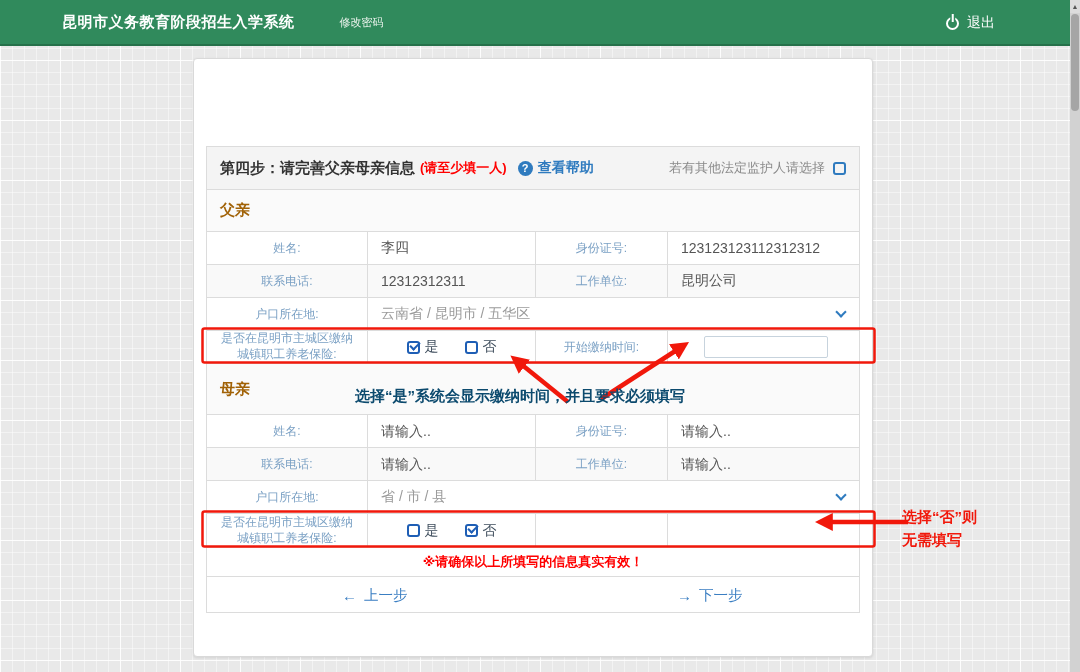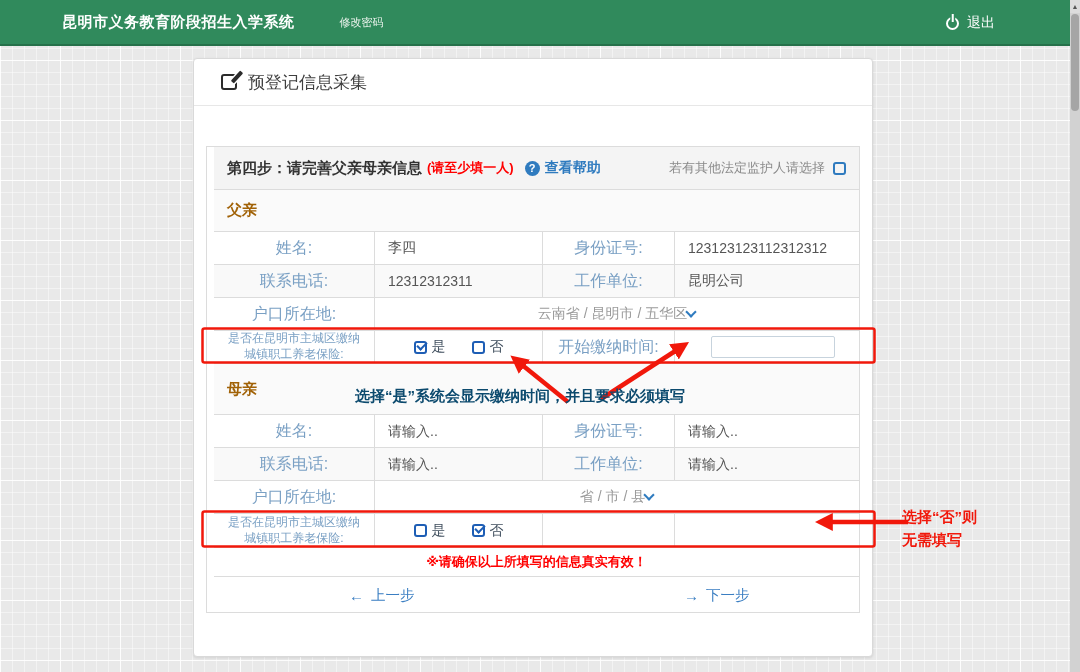--- a/index.html
+++ b/index.html
@@ -32,21 +32,21 @@
   
   .card { position:absolute; left:193px; top:58px; width:680px; height:599px;
     background:#fff; border:1px solid #d9d9d9; border-radius:4px; box-shadow:0 1px 3px rgba(0,0,0,.1); }
   .card-title { height:47px; border-bottom:1px solid #e7e7e7; display:flex; align-items:center; padding-left:27px; gap:11px; }
   .edit-ic { width:16px; height:16px; border:2.5px solid #2c2c2c; border-radius:3px; position:relative; display:inline-block; }
   .edit-ic::after { content:''; position:absolute; right:-4px; top:-6px; width:4px; height:14px;
     background:#2c2c2c; transform:rotate(42deg); border-radius:1px; box-shadow:0 0 0 1.5px #fff; }
   .card-title .title-text { font-size:17px; color:#3f3f3f; }
   
   .form-table { position:absolute; left:12px; top:87px; width:654px; height:467px;
-    border:1px solid #dcdcdc; background:#fff;padding-left:7px; }
+    border:1px solid #dcdcdc; background:#fff; }
   .row { display:flex; align-items:stretch; border-bottom:1px solid #dcdcdc; }
   .row:last-child { border-bottom:none; }
   .step-row { height:43px; background:#f4f4f4; align-items:center; padding:0 13px; gap:5px; }
   .step-title { font-size:15px; font-weight:bold; color:#333; }
   .step-sub { font-size:13px; font-weight:bold; color:#ff0000; }
   .q-ic { width:15px; height:15px; border-radius:50%; background:#2f7bbf; color:#fff; font-size:11px; font-weight:bold;
     display:flex; align-items:center; justify-content:center; margin-left:6px; cursor:pointer; }
   .help-link { font-size:14px; font-weight:bold; color:#2f7bbf; text-decoration:none; cursor:pointer; }
   .guardian { margin-left:auto; font-size:13px; color:#8a8a8a; }
   .cb { width:13px; height:13px; border:2.5px solid #1e5eb5; border-radius:3px; display:inline-block; position:relative; cursor:pointer; flex:none; }
@@ -56,27 +56,27 @@
   .section-row { height:42px; background:#fafafa; align-items:center; padding-left:13px; }
   .section-row.tall { height:51px; }
   .section-name { font-size:15px; font-weight:bold; color:#a16207; }
   .data-row { height:33px; }
   .row-alt { background:#f9f9f9; }
   .cell { display:flex; align-items:center; }
   .c1 { width:160px; justify-content:center; }
   .c2 { width:168px; border-left:1px solid #dcdcdc; padding-left:13px; }
   .c3 { width:132px; border-left:1px solid #dcdcdc; justify-content:center; }
   .c4 { flex:1; border-left:1px solid #dcdcdc; padding-left:13px; }
-  .lbl { font-size:16px; color:#7aa0c4; }
+  .lbl { font-size:12px; color:#7aa0c4; }
   .val { font-size:14px; color:#555; }
   .cell-input { border:none; outline:none; background:transparent; font-size:14px; color:#555; width:95%;
     font-family:"Liberation Sans","DejaVu Sans",sans-serif; }
   .cell-input::placeholder { color:#555; opacity:1; }
   .res-val { flex:1; border-left:1px solid #dcdcdc; display:flex; align-items:center;
-    justify-content:center; padding:0 14px 0 13px; font-size:14px; color:#9a9a9a; }
+    justify-content:space-between; padding:0 14px 0 13px; font-size:14px; color:#9a9a9a; }
   .chev { width:8px; height:8px; border-right:2.5px solid #2f7bbf; border-bottom:2.5px solid #2f7bbf;
     transform:rotate(45deg); margin-top:-4px; cursor:pointer; }
   .ins-row { height:33px; }
   .ins-row.m { height:34px; }
   .ins-lbl { flex-direction:column; justify-content:center; font-size:12px; color:#7aa0c4; line-height:1.3; }
   .opts { width:168px; border-left:1px solid #dcdcdc; display:flex; align-items:center; justify-content:center; gap:26px; }
   .opt { display:flex; align-items:center; gap:5px; font-size:14px; color:#3e4d5c; cursor:pointer; }
   .pay-input { margin-left:36px; width:124px; height:22px; border:1px solid #c7d3dd; border-radius:2px;
     outline:none; font-size:13px; padding:0 6px; }
   .notice-row { height:29px; align-items:center; justify-content:center; }
@@ -99,24 +99,20 @@
 <div class="navbar">
   <div class="brand">昆明市义务教育阶段招生入学系统</div>
   <a class="nav-link">修改密码</a>
   <div class="nav-right">
     <span class="power"></span>
     <span>退出</span>
   </div>
 </div>
 
 <div class="card">
-  <div class="card-title">
-    <span class="edit-ic"></span>
-    <span class="title-text">预登记信息采集</span>
-  </div>
 
   <div class="form-table">
 
     <div class="row step-row">
       <span class="step-title">第四步：请完善父亲母亲信息</span>
       <span class="step-sub">(请至少填一人)</span>
       <span class="q-ic">?</span>
       <a class="help-link">查看帮助</a>
       <span class="guardian">若有其他法定监护人请选择</span>
       <span class="cb cb-sm" style="border-color:#2f7bbf;"></span>

